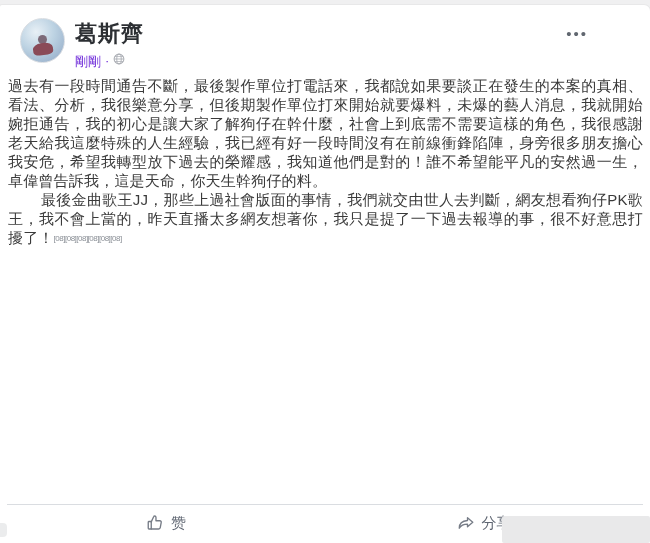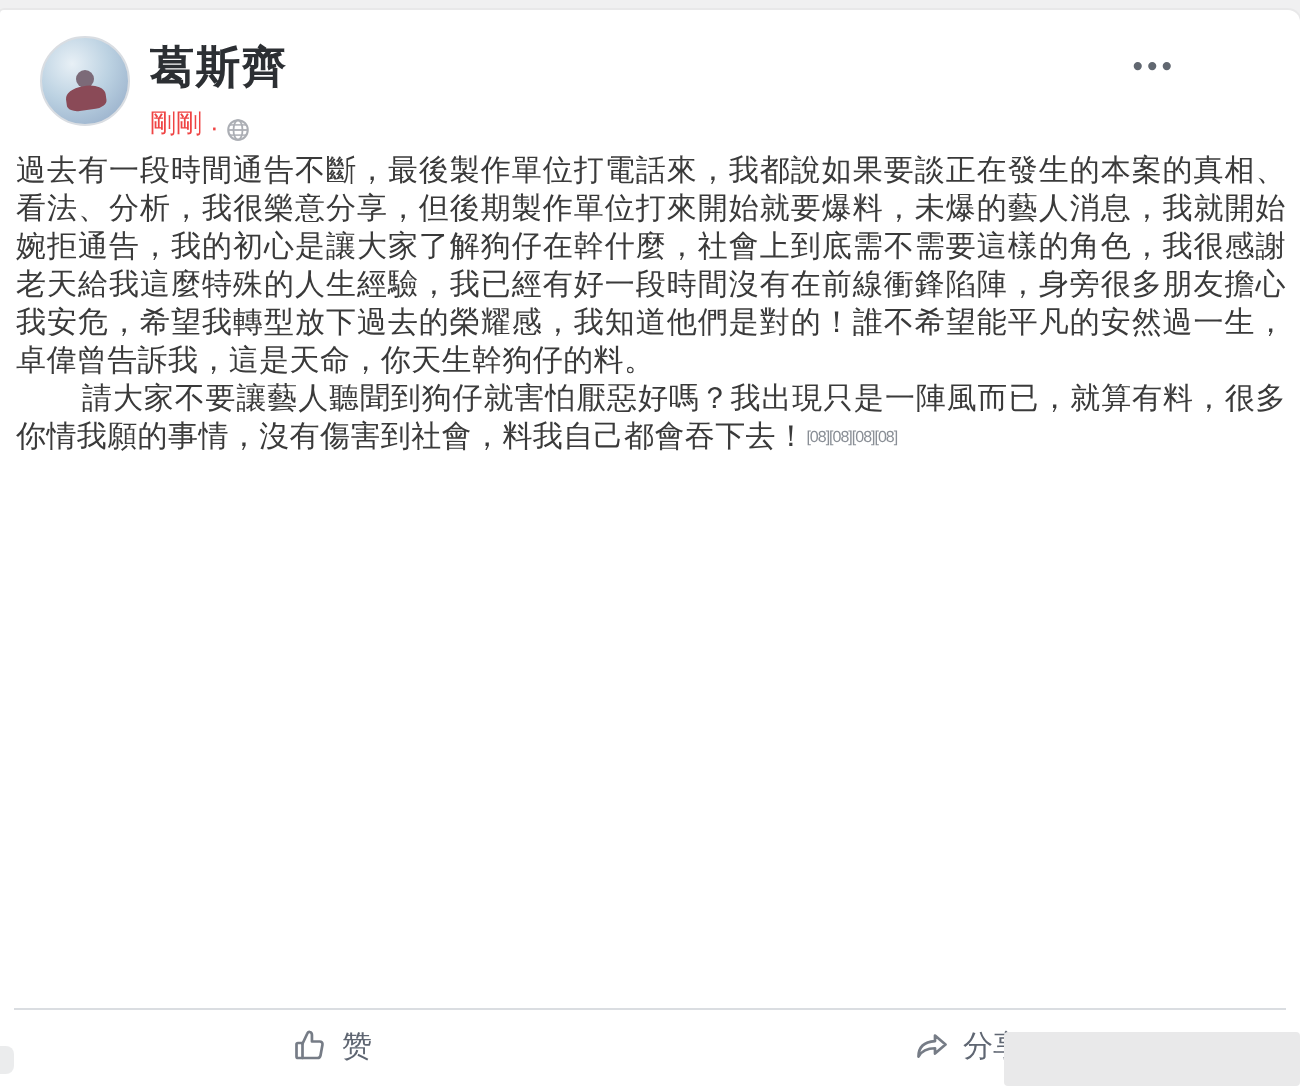--- a/index.html
+++ b/index.html
@@ -47,23 +47,23 @@
   .head-text { margin-left: 10px; padding-top: 1px; }
   .author {
     font-size: 22px;
     font-weight: bold;
     color: #2c2f33;
     letter-spacing: 1px;
   }
   .meta {
     margin-top: 4px;
     font-size: 13px;
-    color: #ef4444;
+    color: #6d28d9;
     display: flex;
-    align-items: flex-end;
+    align-items: flex-start;
     gap: 4px;
   }
   .globe { display: inline-block; line-height: 0; opacity: 0.75; }
   .menu-dots {
     position: absolute;
     right: 62px; top: 24px;
     color: #616770;
     font-size: 15px;
     letter-spacing: 2px;
     line-height: 10px;
@@ -148,21 +148,21 @@
             <line x1="2.5" y1="11.4" x2="13.5" y2="11.4" stroke="#90949c" stroke-width="1"></line>
           </svg>
         </span>
       </div>
     </div>
     <div class="menu-dots">•••</div>
   </div>
 
   <div class="content">
     <p><span>過去有一段時間通告不斷，最後製作單位打電話來，我都說如果要談正在發生的本案的真相、看法、分析，我很樂意分享，但後期製作單位打來開始就要爆料，未爆的藝人消息，我就開始婉拒通告，我的初心是讓大家了解狗仔在幹什麼，社會上到底需不需要這樣的角色，我很感謝老天給我這麼特殊的人生經驗，我已經有好一段時間沒有在前線衝鋒陷陣，身旁很多朋友擔心我安危，希望我轉型放下過去的榮耀感，我知道他們是對的！誰不希望能平凡的安然過一生，卓偉曾告訴我，這是天命，你天生幹狗仔的料。</span></p>
-    <p class="indent"><span>請大家不要讓藝人聽聞到狗仔就害怕厭惡好嗎？我出現只是一陣風而已，就算有料，很多你情我願的事情，沒有傷害到社會，料我自己都會吞下去！</span><span class="codes">[08][08][08][08]</span></p>
+    <p class="indent"><span>最後金曲歌王JJ，那些上過社會版面的事情，我們就交由世人去判斷，網友想看狗仔PK歌王，我不會上當的，昨天直播太多網友想著你，我只是提了一下過去報導的事，很不好意思打擾了！</span><span class="codes">[08][08][08][08][08][08]</span></p>
   </div>
 
   <div class="action-bar">
     <button class="action-btn">
       <span class="ic">
         <svg width="18" height="18" viewBox="0 0 24 24" fill="none" stroke="#5f6672" stroke-width="1.8" stroke-linejoin="round" stroke-linecap="round">
           <path d="M7 10v10H4a1 1 0 0 1-1-1v-8a1 1 0 0 1 1-1h3z"></path>
           <path d="M7 10.5l3.2-6.8c.3-.8 1-1.2 1.7-1 .9.2 1.4 1 1.4 2v4.3h5.2c1.2 0 2 1 1.8 2.1l-1.3 7.2c-.2 1-1 1.7-2 1.7H7"></path>
         </svg>
       </span>

